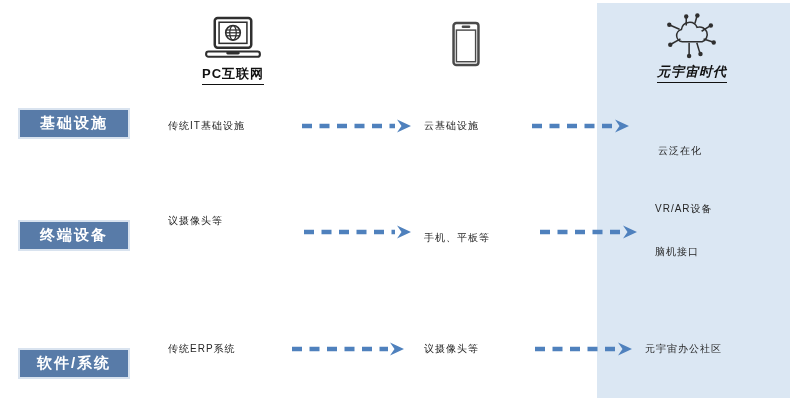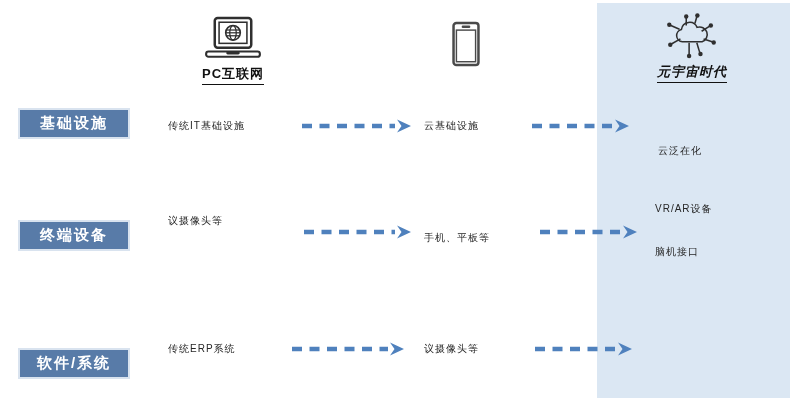--- a/index.html
+++ b/index.html
@@ -157,14 +157,15 @@
 
   <div class="cell" style="left:424px;top:338px;">议摄像头等</div>
 
   <div class="arrow" style="left:533px;top:342px;">
     <svg width="100" height="14" viewBox="0 0 100 14">
       <line x1="2" y1="7" x2="83" y2="7" stroke="#4f81bd" stroke-width="4.5" stroke-dasharray="10 7.5"></line>
       <path d="M85 0.5 L99 7 L85 13.5 L89.5 7 Z" fill="#4f81bd"></path>
     </svg>
   </div>
 
+  <div class="cell" style="left:645px;top:338px;">元宇宙办公社区</div>
 
 </div>
 
 </body></html>

